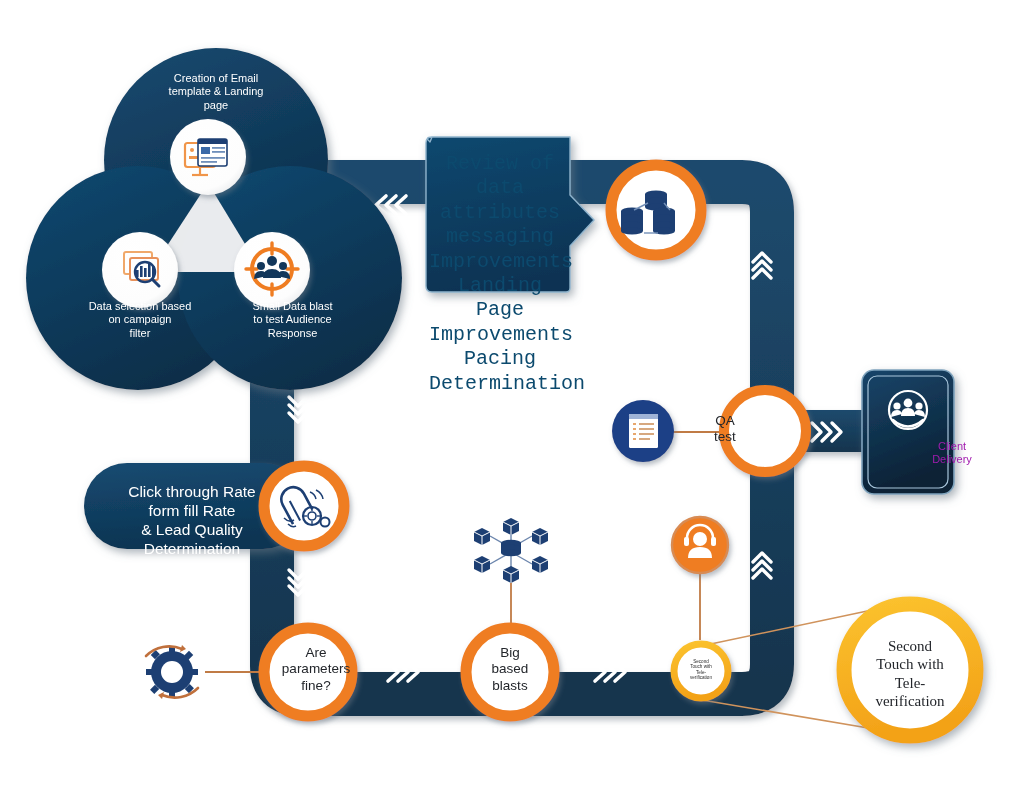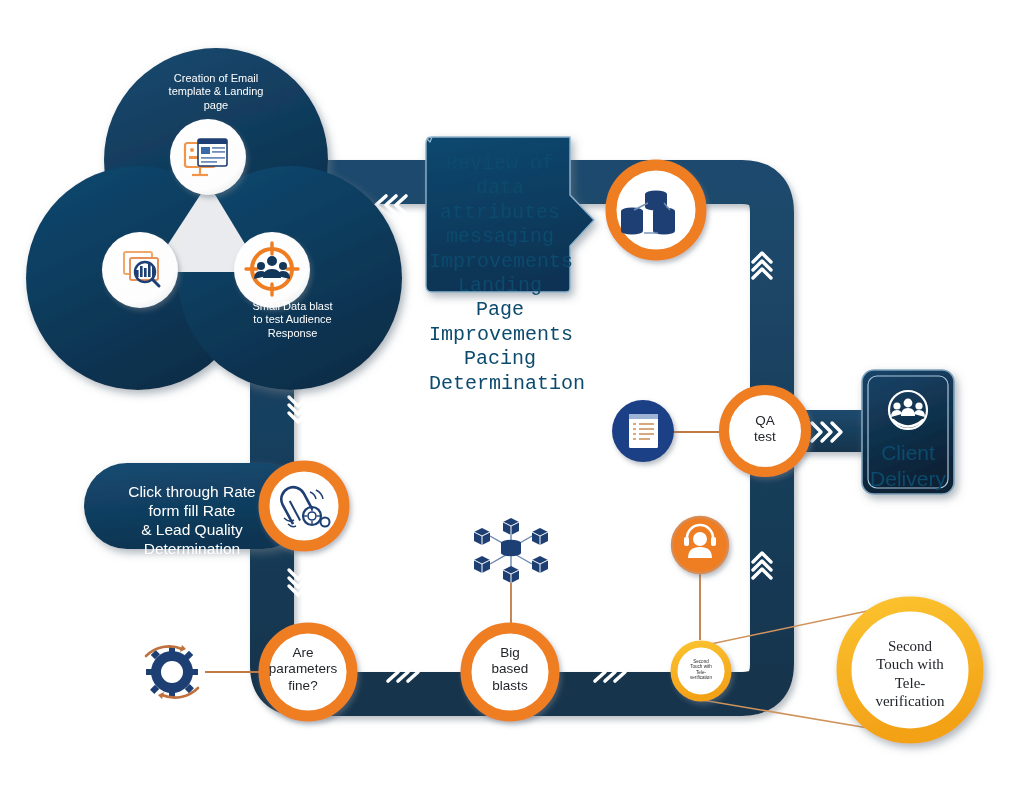--- a/index.html
+++ b/index.html
@@ -16,21 +16,21 @@
     text-align:center;
     line-height:1.22;
     pointer-events:none;
     white-space:pre-line;
   }
 
   .circle-label{font-size:11px;color:#ffffff;}
   .node-label{font-size:13.5px;color:#23262b;font-weight:400;}
   .callout-label{font-size:20px;color:#0c4a6e;font-family:Liberation Mono, monospace;}
   .pill-label{font-size:15.5px;color:#ffffff;}
-  .cd-label{font-size:21px;color:#0c4a6e;}
+  .cd-label{font-size:11px;color:#a21caf;padding-left:44px;}
   .tiny-label{font-size:4.6px;color:#2c2c2c;line-height:1.18;}
   .mag-label{font-size:15px;color:#23262b;font-family:Liberation Serif, serif;}
 </style>
 </head>
 <body>
 
 <div id="stage">
 
 <svg id="diagram" viewBox="0 0 1024 805">
   <defs>
@@ -410,42 +410,45 @@
           </g>
     </g>
   </g>
 
 </svg>
 
 <div class="lbl circle-label" style="left:128px;top:72px;width:176px;">Creation of Email
 template &amp; Landing
 page</div>
 
+<div class="lbl circle-label" style="left:50px;top:300px;width:180px;">Data selection based
+on campaign
+filter</div>
 
 <div class="lbl circle-label" style="left:205px;top:300px;width:175px;">Small Data blast
 to test Audience
 Response</div>
 
 <div class="lbl callout-label" style="left:429px;top:152px;width:142px;">Review of data
 attributes messaging
 Improvements
 Landing Page
 Improvements
 Pacing
 Determination</div>
 
 <div class="lbl pill-label" style="left:92px;top:483px;width:200px;">Click through Rate
 form fill Rate
 &amp; Lead Quality
 Determination</div>
 
-<div class="lbl node-label" style="left:725px;top:413px;width:80px;">QA
+<div class="lbl node-label" style="left:685px;top:413px;width:80px;">QA
 test</div>
 
-<div class="lbl node-label" style="left:253px;top:645px;width:100px;">Are
+<div class="lbl node-label" style="left:266px;top:645px;width:100px;">Are
 parameters
 fine?</div>
 
 <div class="lbl node-label" style="left:470px;top:645px;width:80px;">Big
 based
 blasts</div>
 
 <div class="lbl tiny-label" style="left:678px;top:659px;width:46px;">Second
 Touch with
 Tele-

